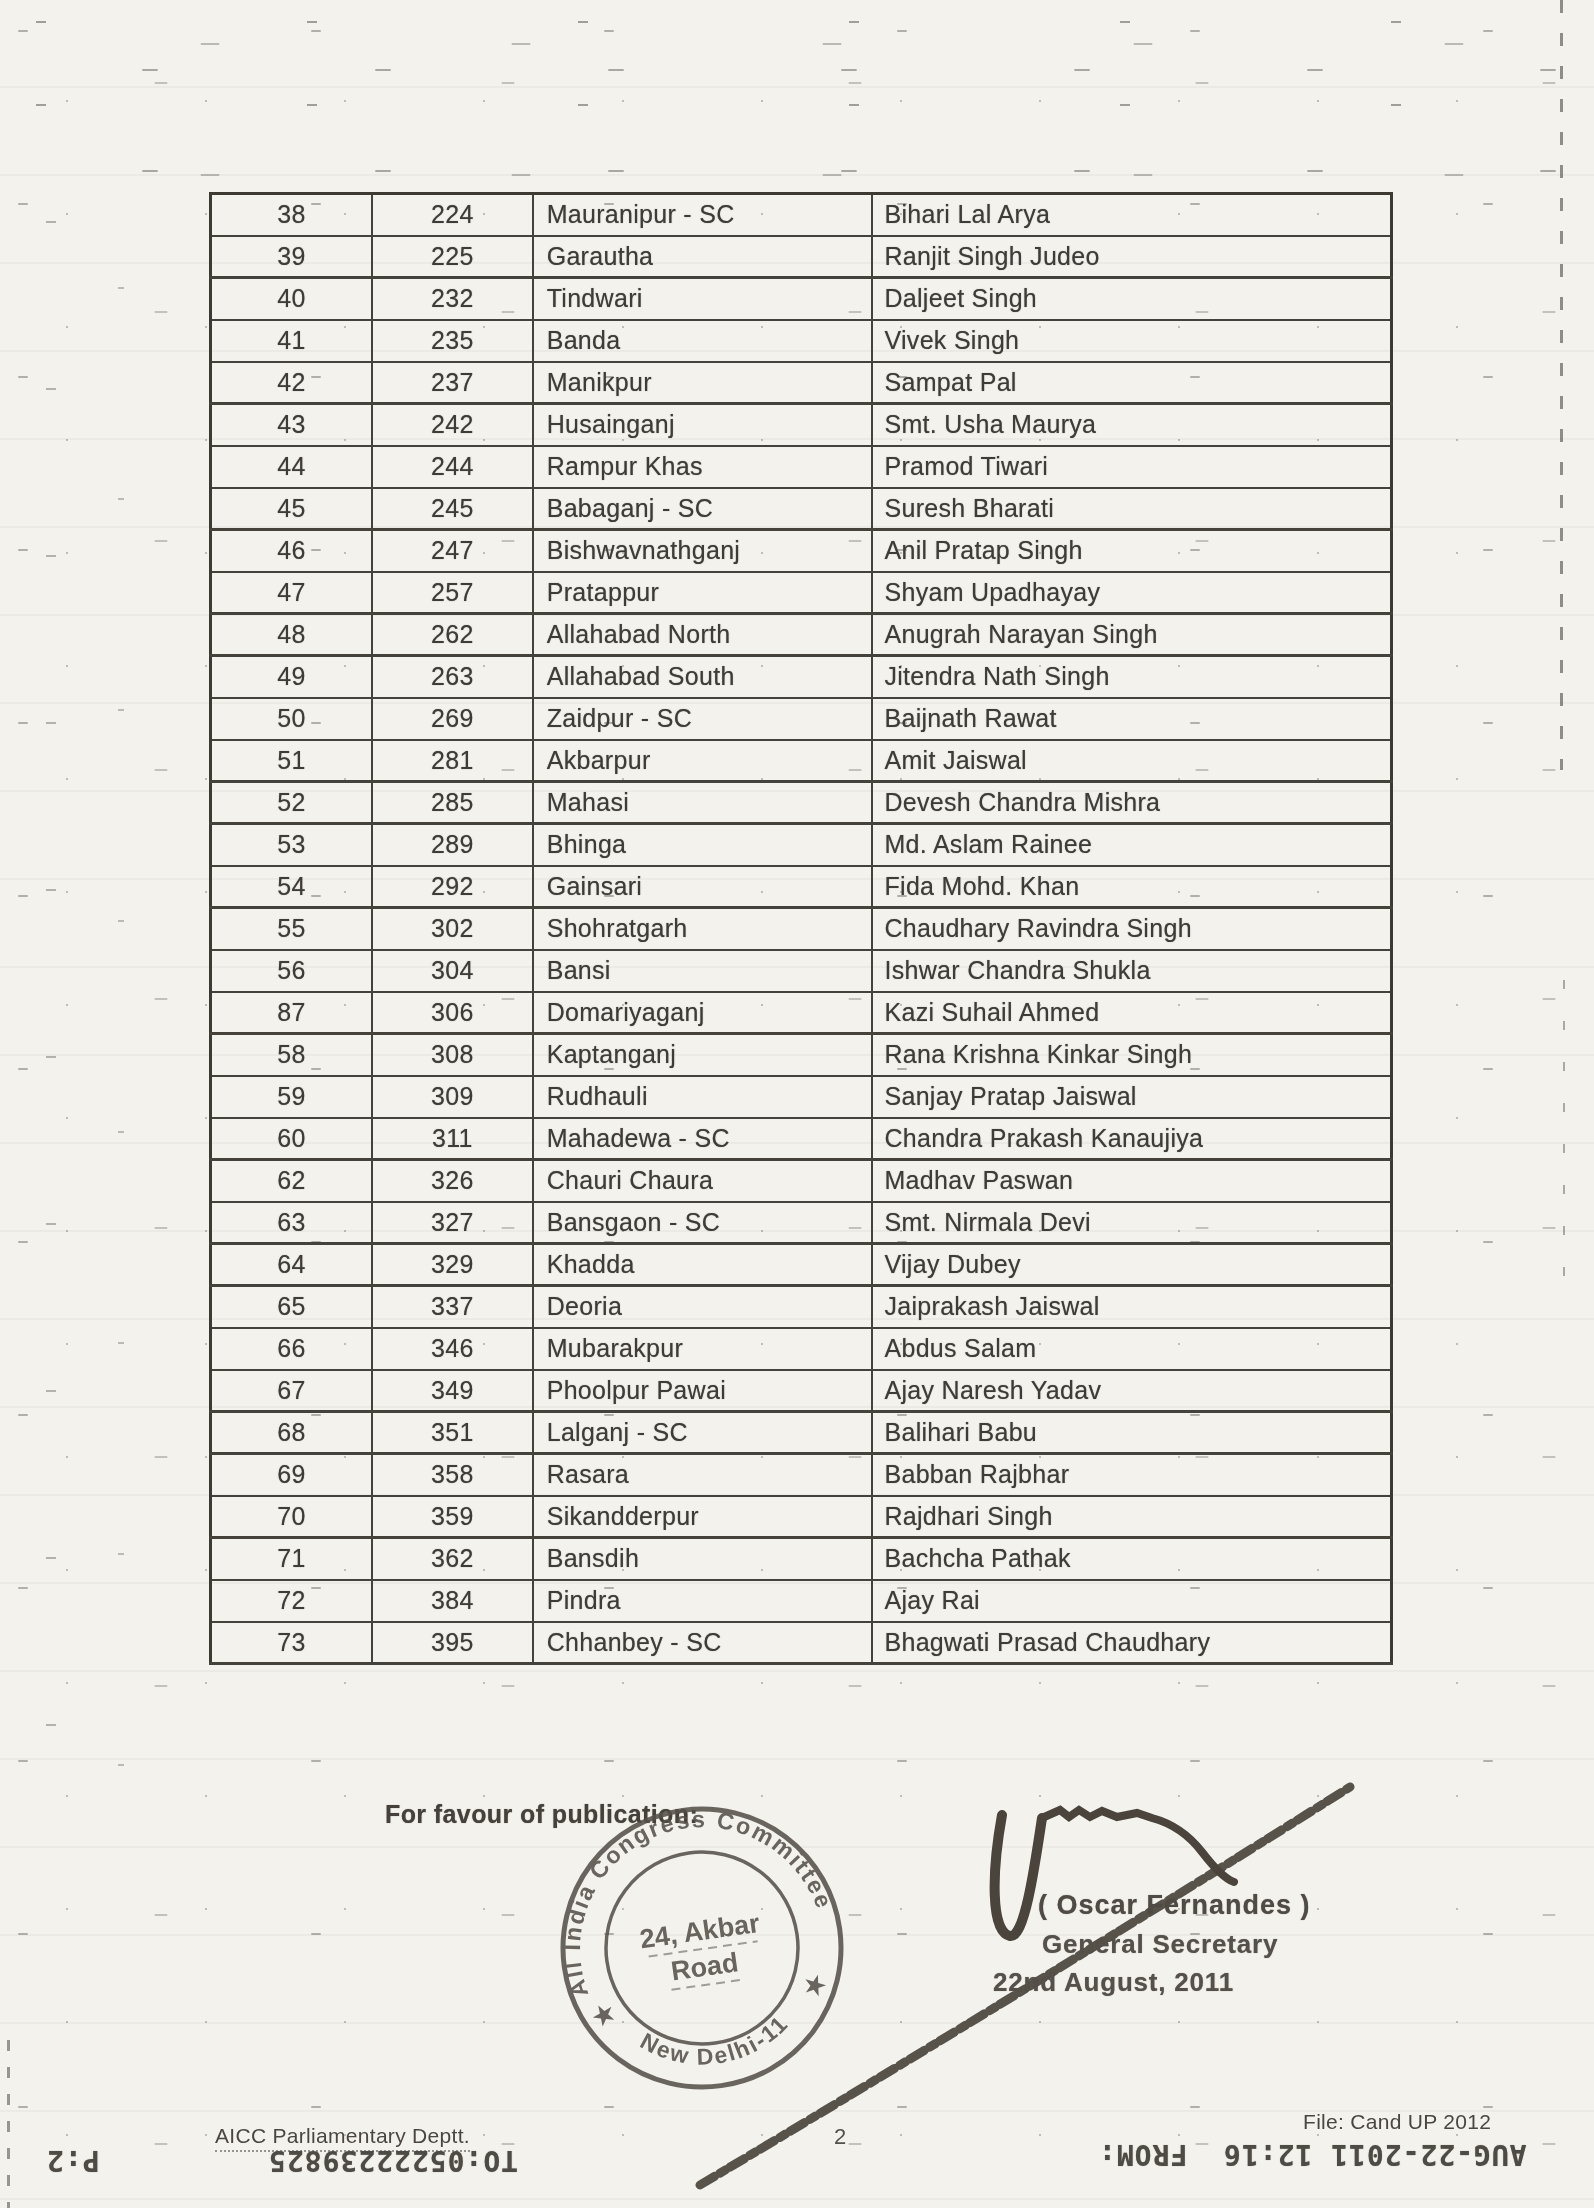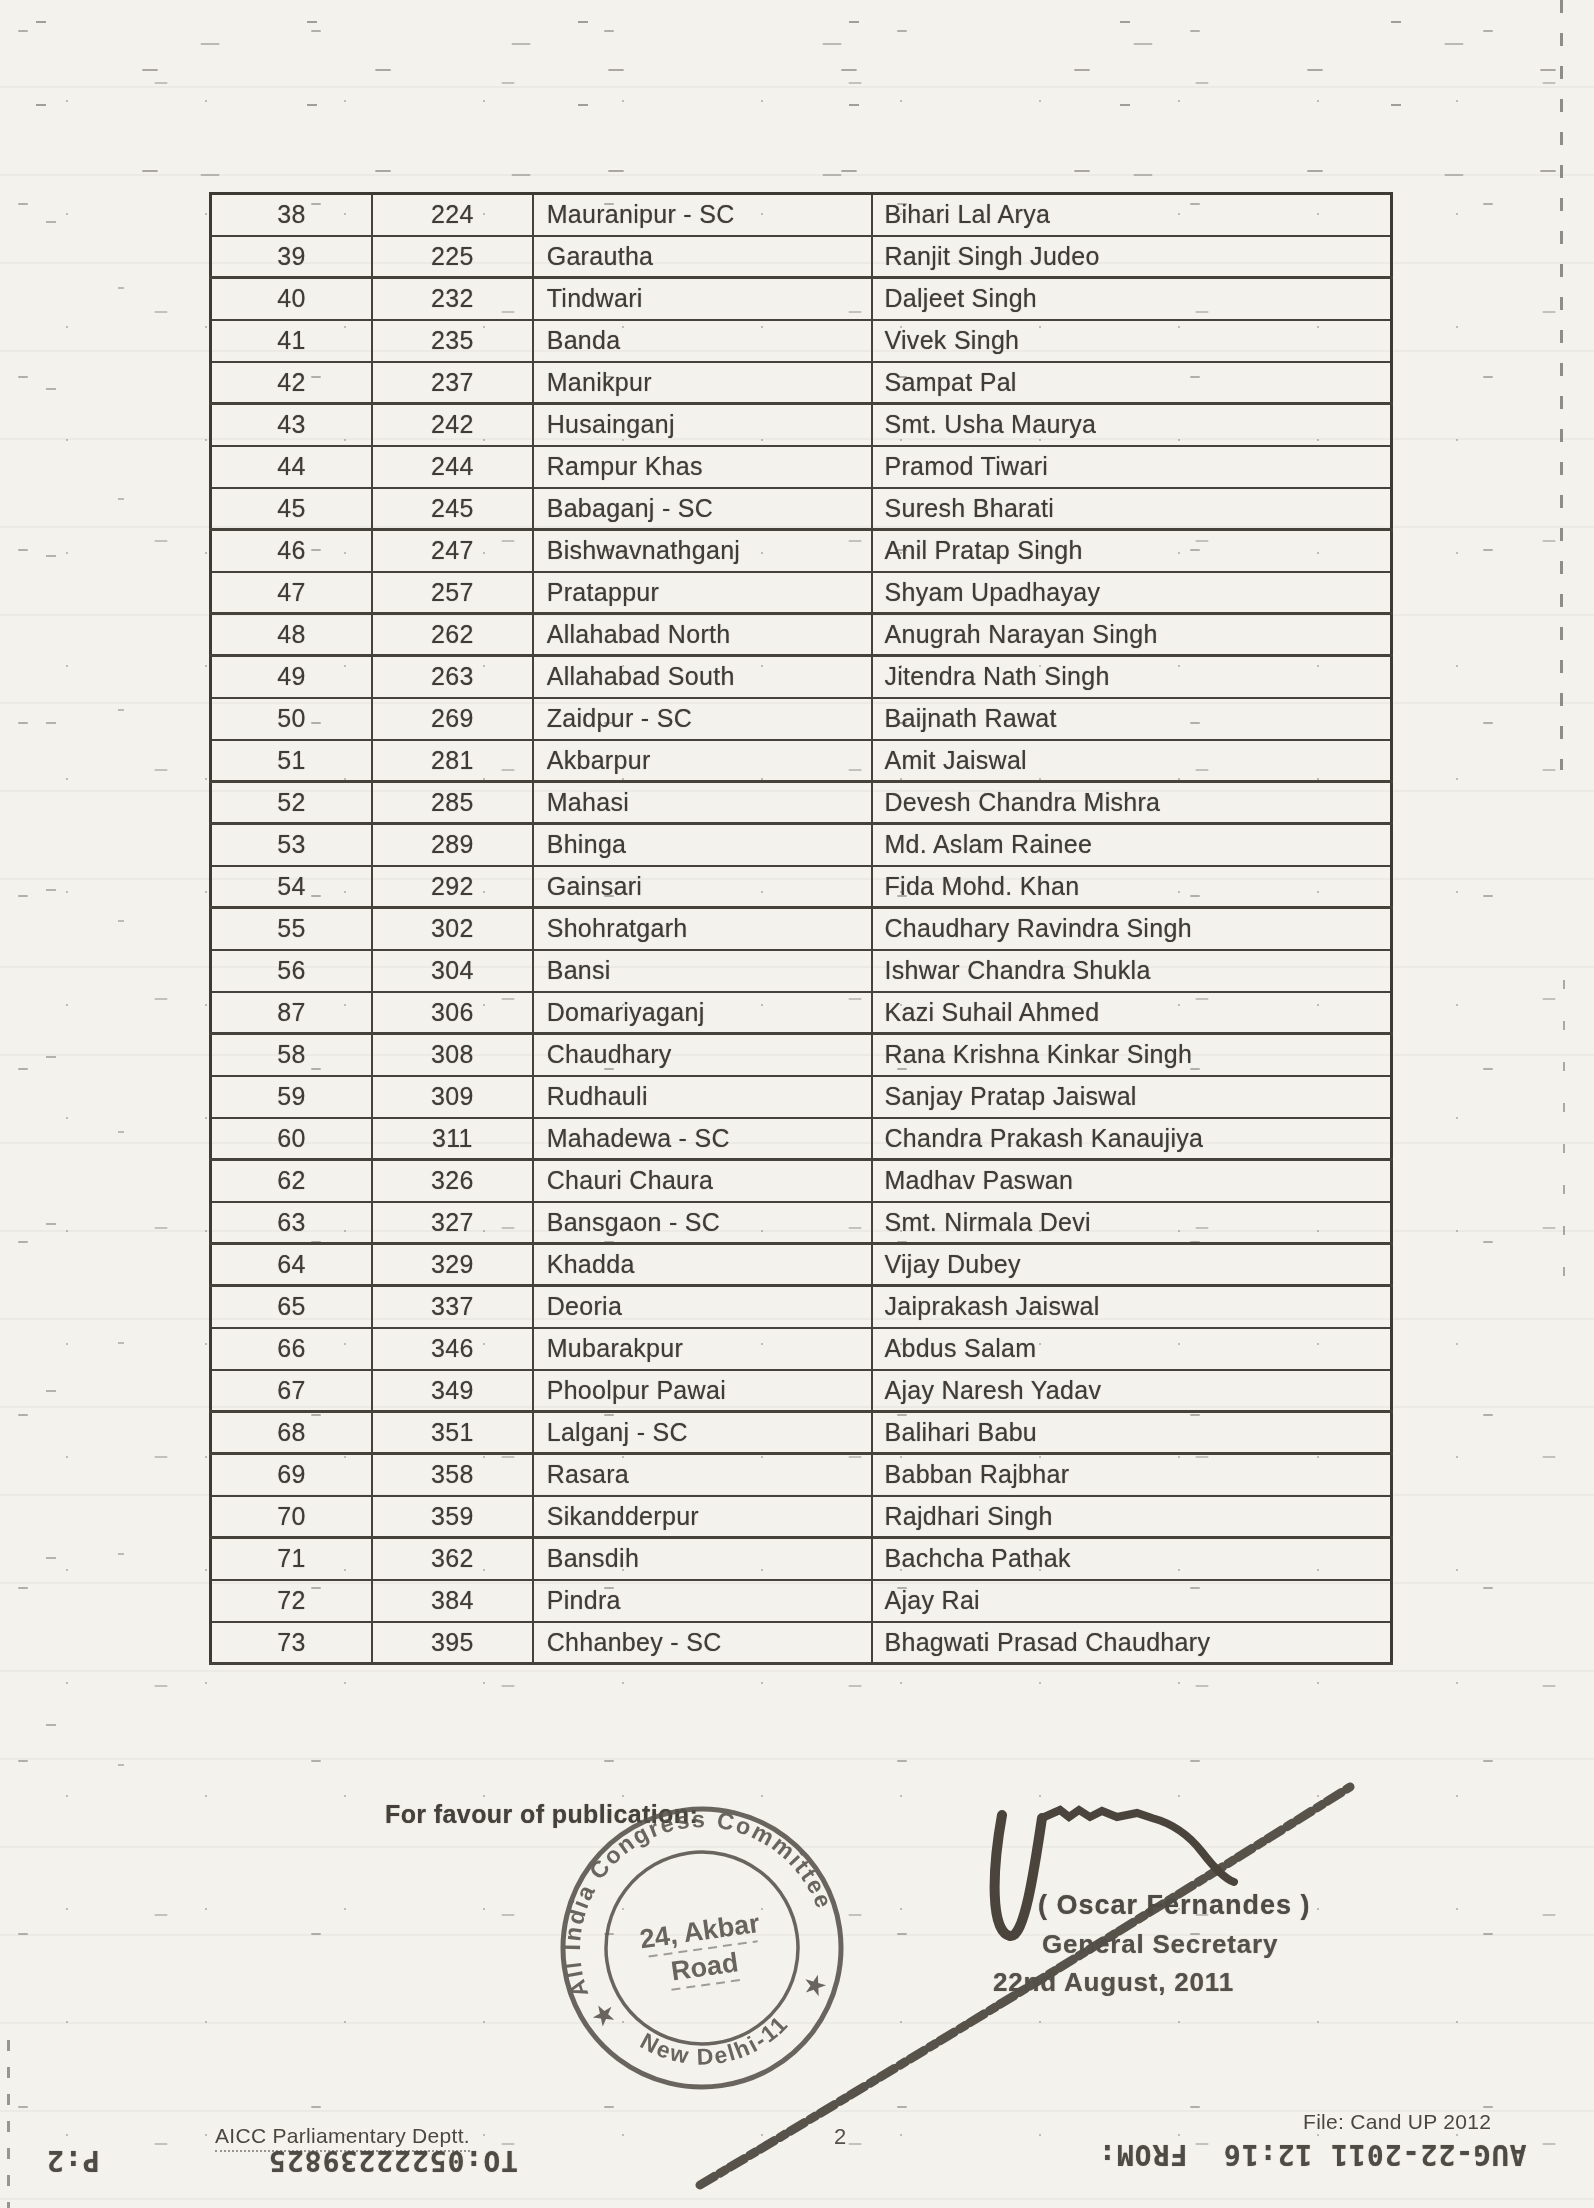--- a/index.html
+++ b/index.html
@@ -233,21 +233,21 @@
         </tr>
         <tr>
           <td>87</td>
           <td>306</td>
           <td>Domariyaganj</td>
           <td>Kazi Suhail Ahmed</td>
         </tr>
         <tr>
           <td>58</td>
           <td>308</td>
-          <td>Chaudhary</td>
+          <td>Kaptanganj</td>
           <td>Rana Krishna Kinkar Singh</td>
         </tr>
         <tr>
           <td>59</td>
           <td>309</td>
           <td>Rudhauli</td>
           <td>Sanjay Pratap Jaiswal</td>
         </tr>
         <tr>
           <td>60</td>

